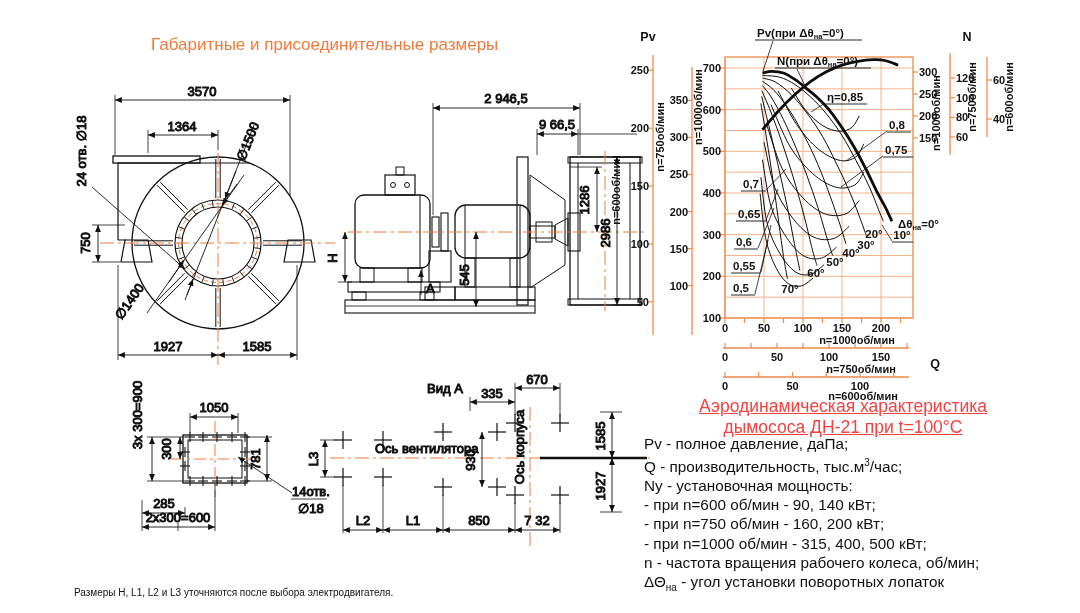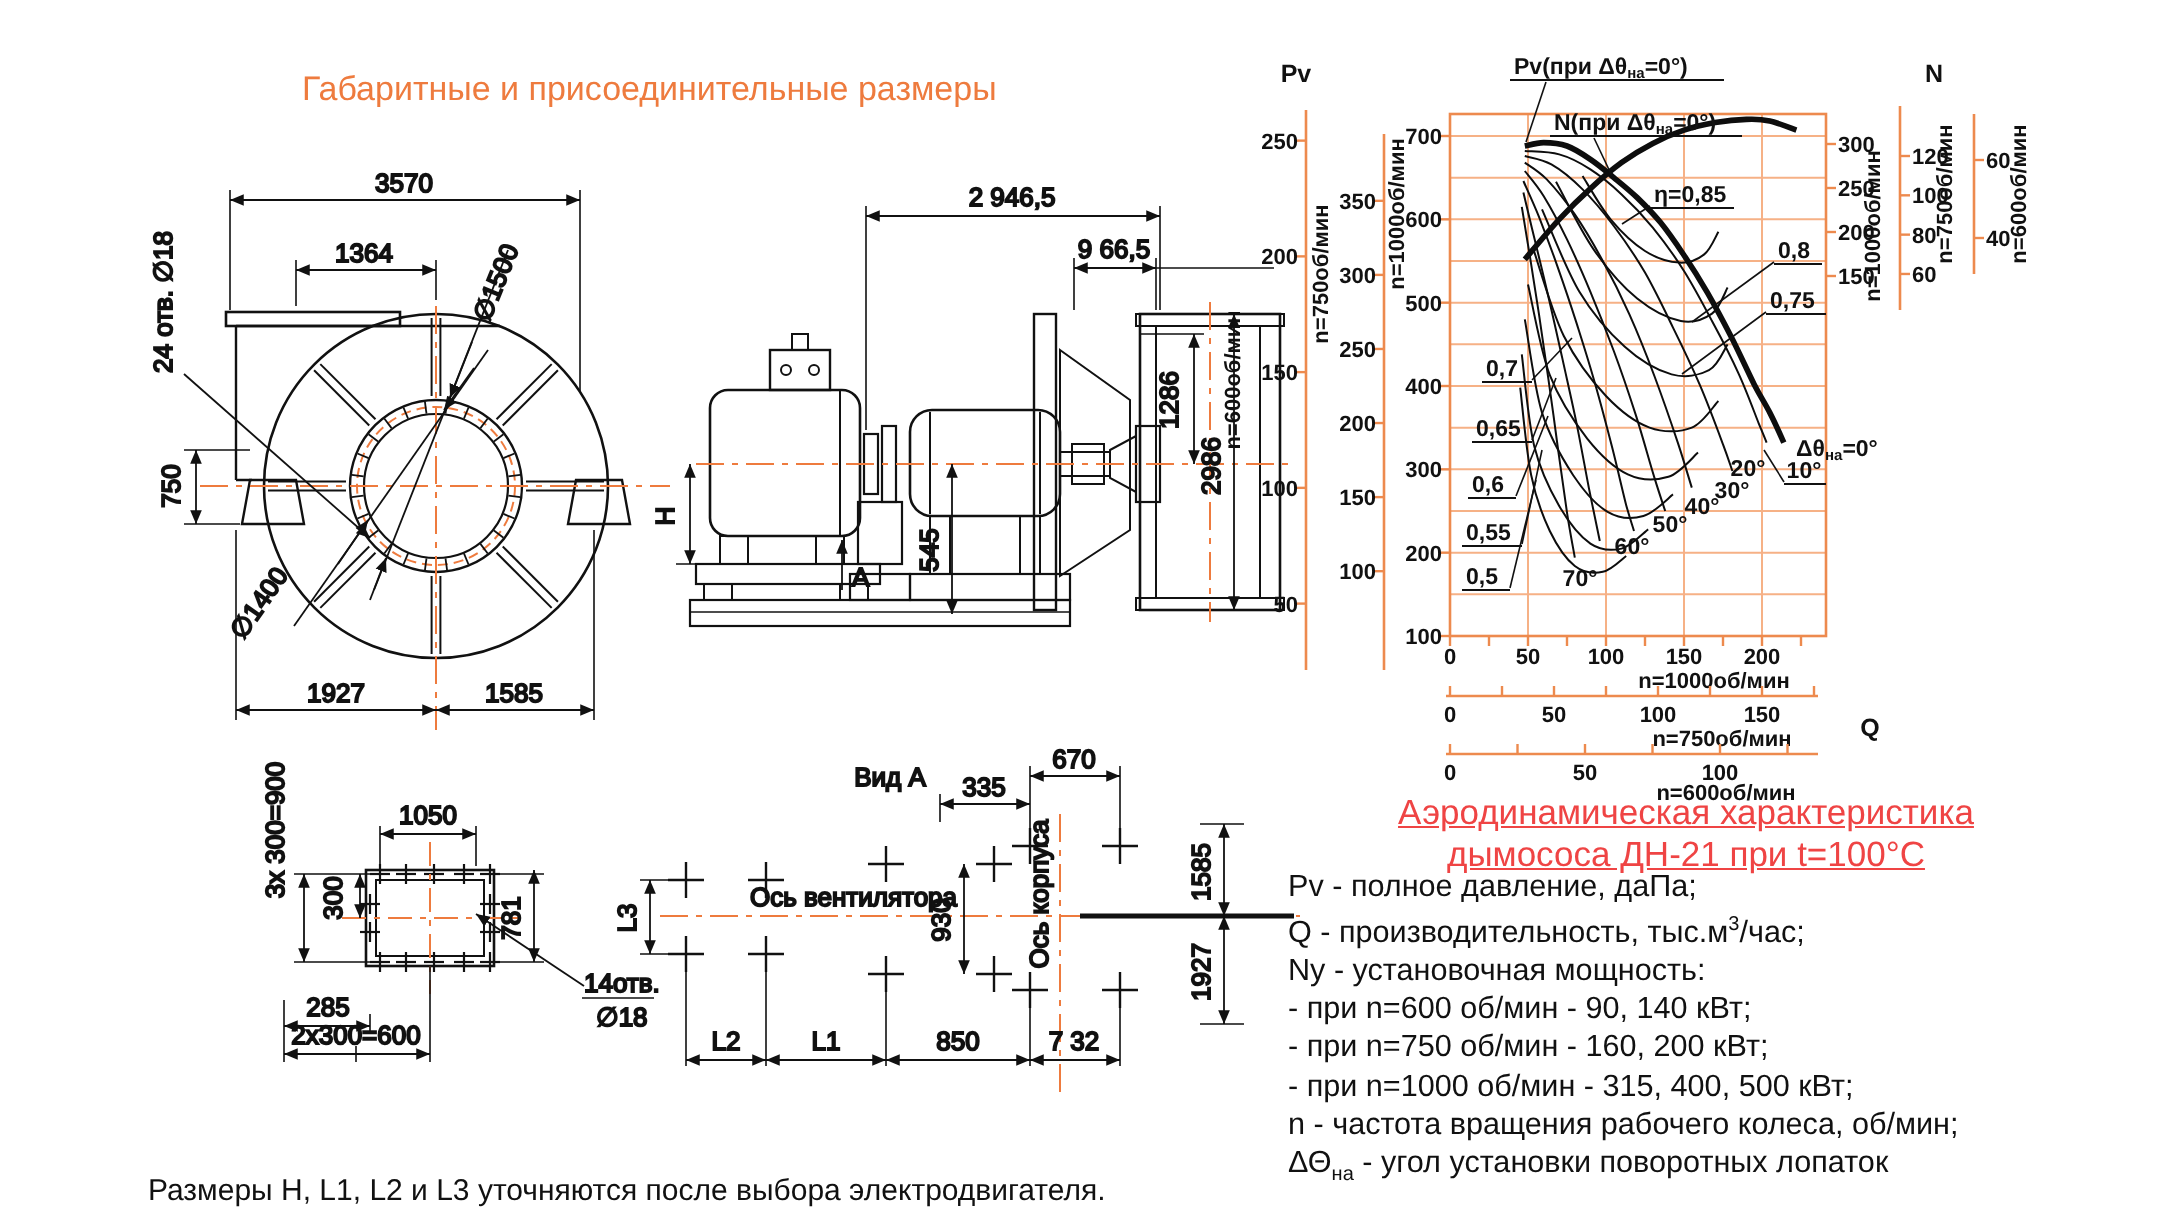--- a/index.html
+++ b/index.html
@@ -7,21 +7,21 @@
          font-family:"Liberation Sans",sans-serif;color:#111;}
   svg{position:absolute;overflow:visible;}
   svg text{font-family:"Liberation Sans",sans-serif;fill:#111;}
   .dt{font-size:13px;}
   .title{position:absolute;left:462px;top:9px;font-size:17.5px;font-weight:bold;letter-spacing:.3px;}
   .subtitle{position:absolute;left:151px;top:35px;font-size:17px;color:#EE7B3E;}
   .caption{position:absolute;left:648px;top:396px;width:390px;text-align:center;color:#ef4444;
            font-size:17.5px;line-height:21px;text-decoration:underline;}
   #legend{position:absolute;left:644px;top:434px;font-size:15.3px;line-height:19.1px;}
   #legend sup{font-size:10px;} #legend sub{font-size:10px;}
-  .note{position:absolute;left:74px;top:587px;font-size:15px;text-align:right;}
+  .note{position:absolute;left:74px;top:587px;font-size:10px;text-align:right;}
 </style>
 </head>
 <body>
 
 <div class="stage">
   <div class="subtitle">Габаритные и присоединительные размеры</div>
 
   <svg id="drawings" viewBox="0 0 630 525" style="left:30px;top:55px;width:630px;height:525px;">
     <defs>
       <marker id="arr" viewBox="0 0 10 10" refX="9" refY="5" markerWidth="8.5" markerHeight="8.5" orient="auto-start-reverse">

